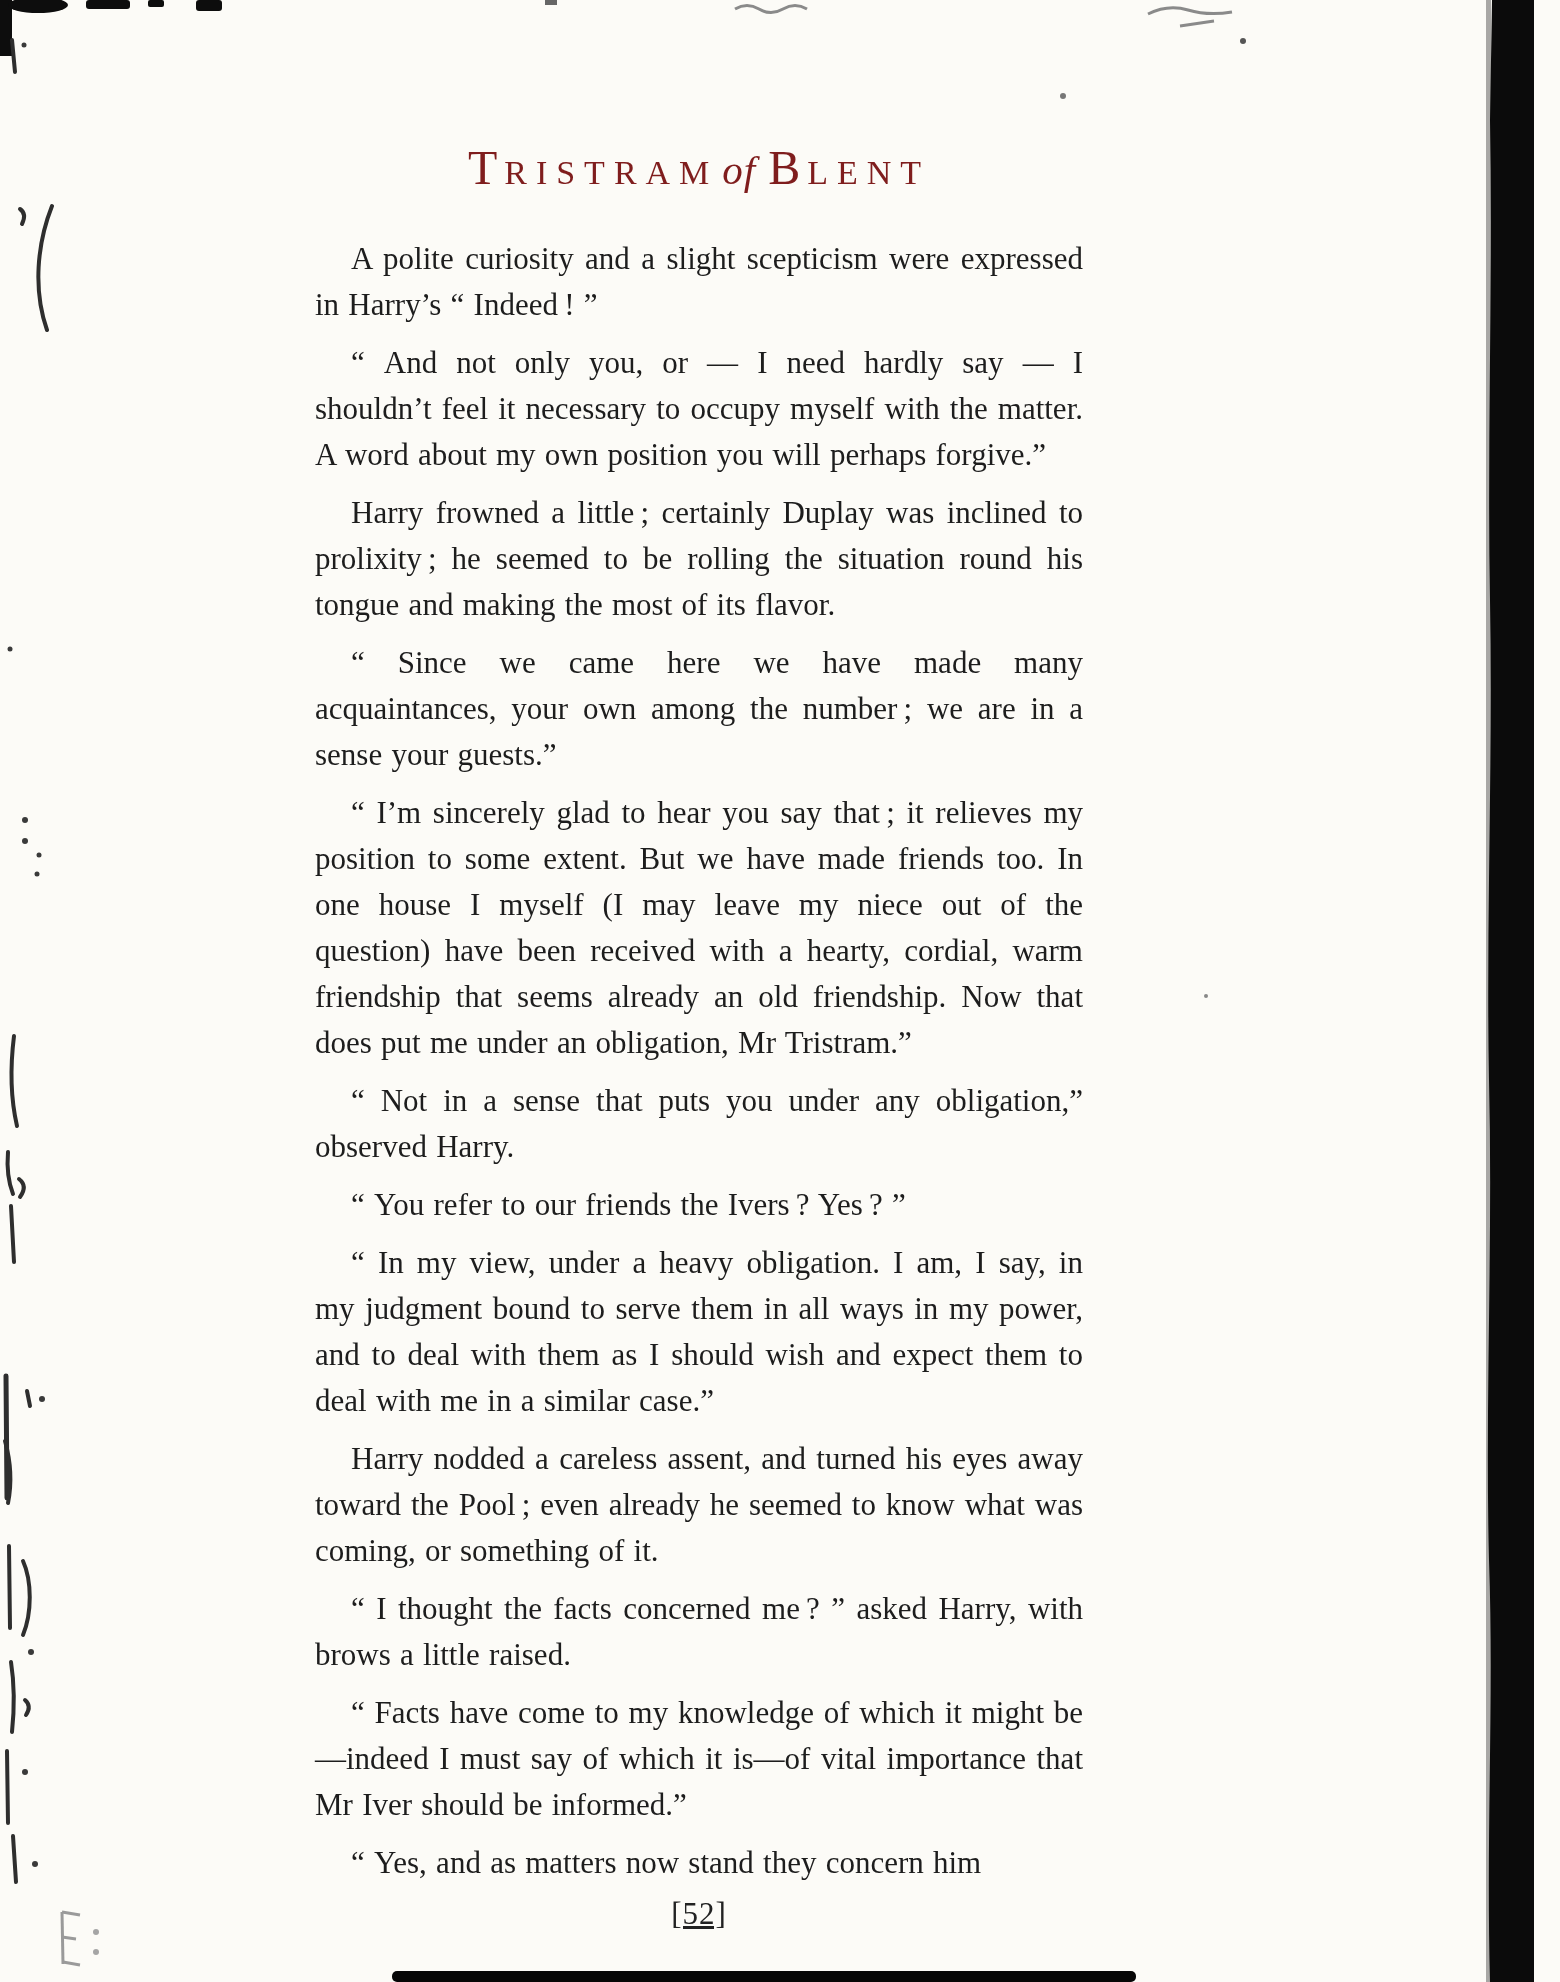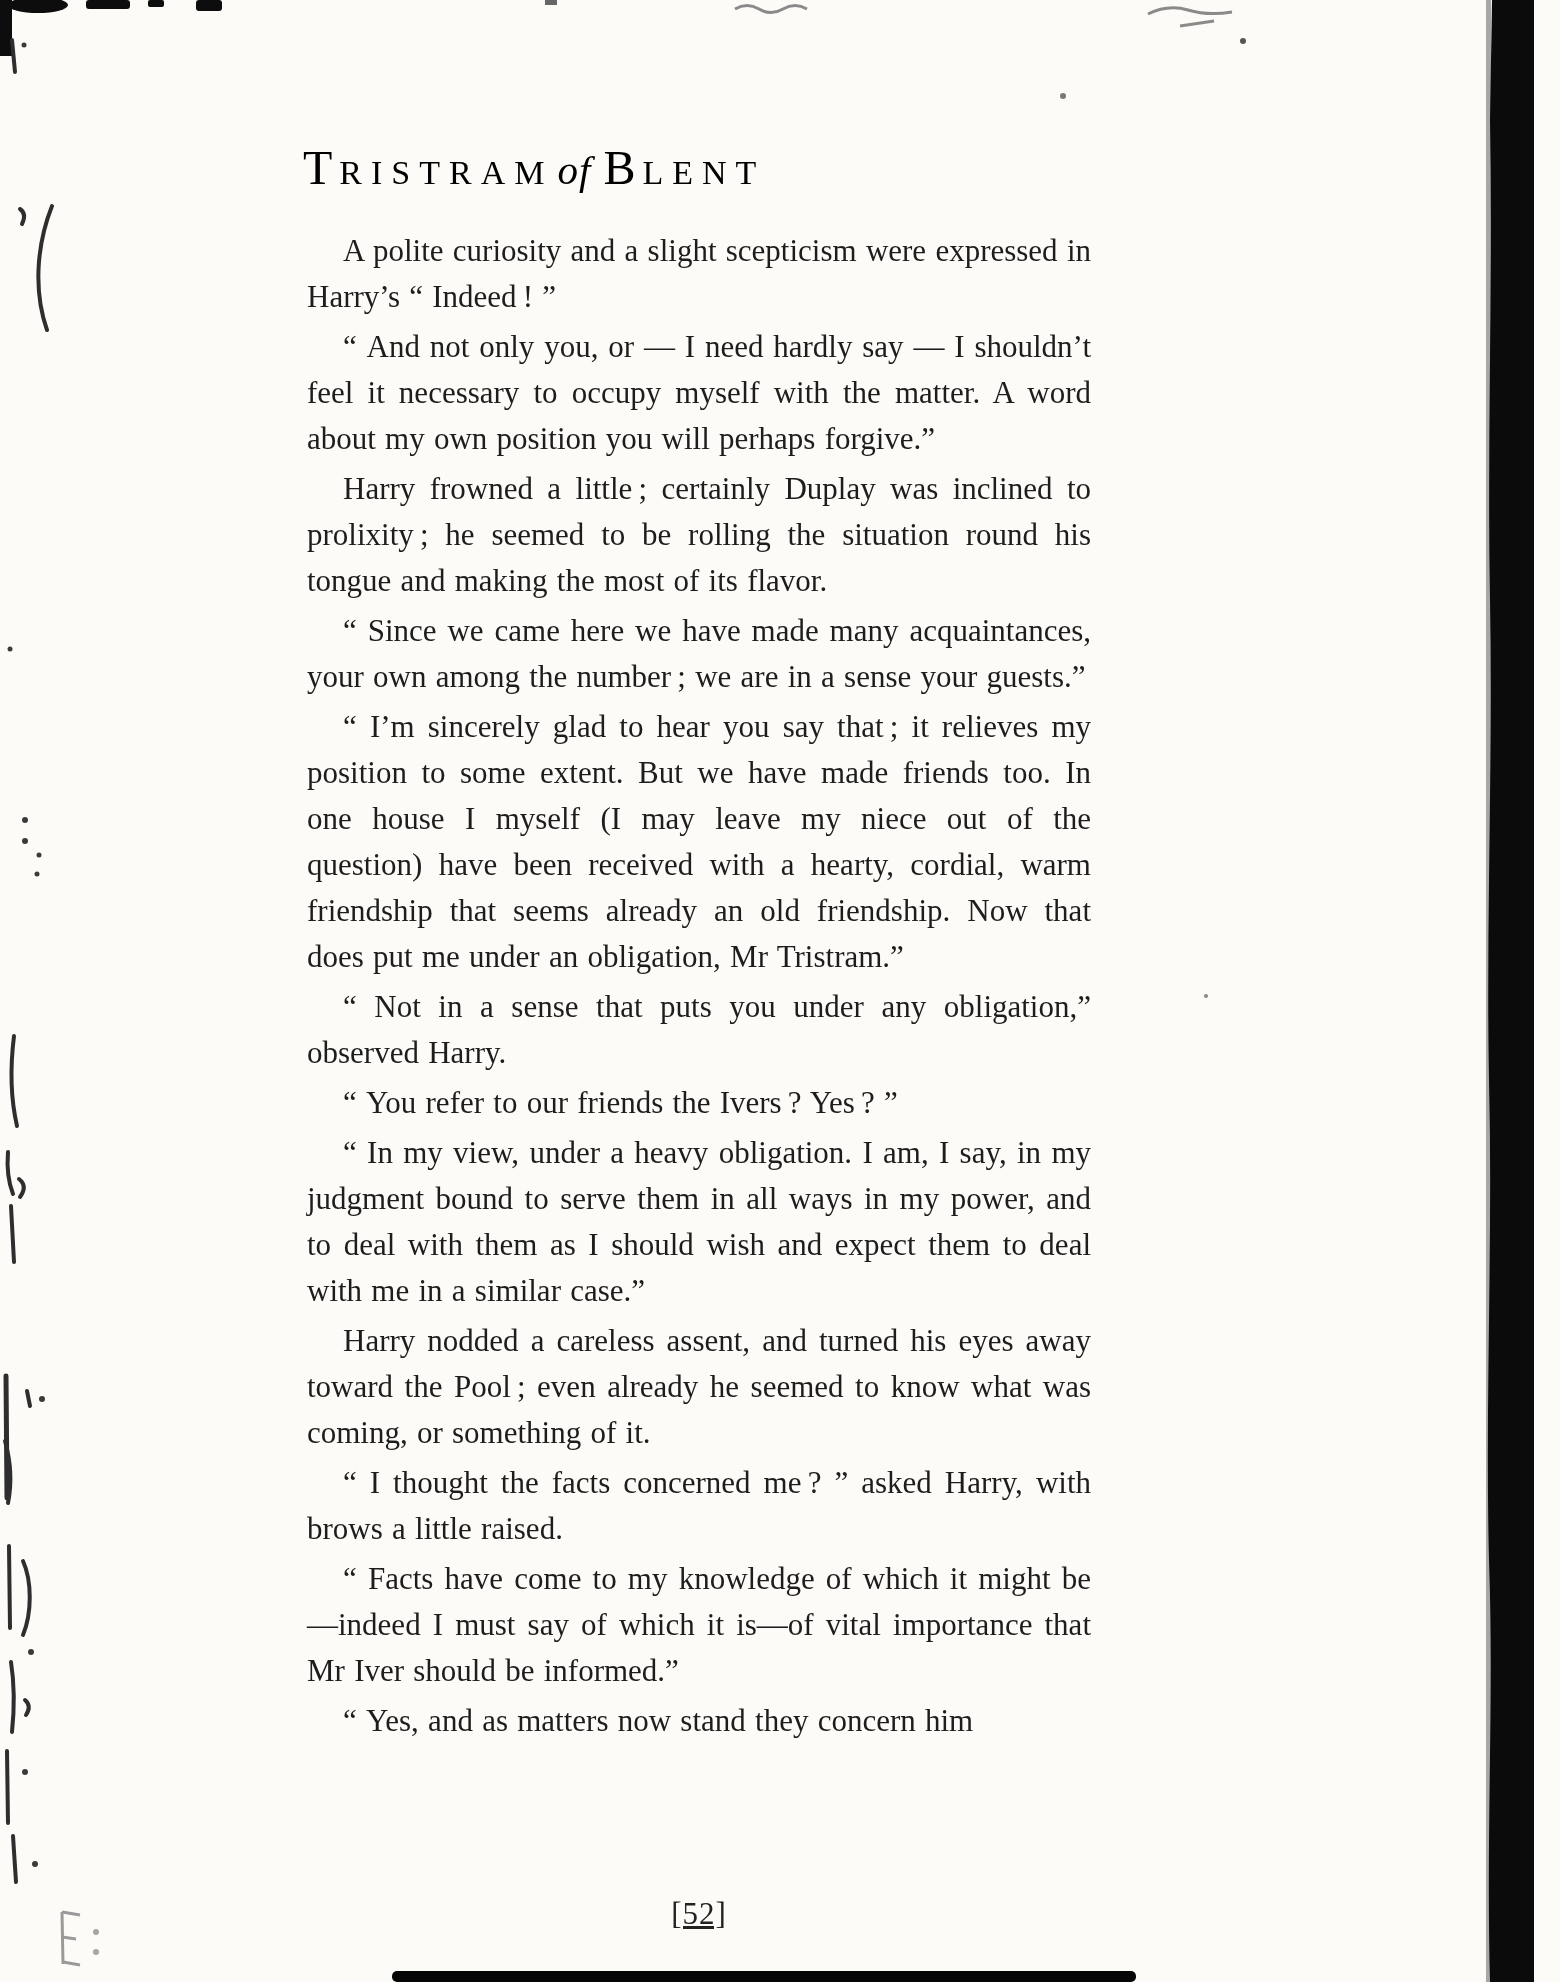--- a/index.html
+++ b/index.html
@@ -16,25 +16,25 @@
     position: absolute;
     left: 0; top: 0;
     width: 1560px; height: 1982px;
     pointer-events: none;
   }
   .header-title {
     position: absolute;
     top: 140px;
     left: 303px;
     width: 792px;
-    text-align: left;
+    text-align: center;
     font-size: 34px;
     letter-spacing: 9px;
     white-space: nowrap;
-    color: #000000;
+    color: #7f1d1d;
   }
   .header-title .initial {
     font-size: 48px;
     letter-spacing: 7px;
   }
   .header-title .connector {
     font-style: italic;
     font-size: 41px;
     letter-spacing: 1px;
     padding: 0 12px 0 4px;
@@ -44,21 +44,21 @@
     top: 224px;
     left: 303px;
     width: 792px;
     font-size: 31px;
     line-height: 46px;
     text-align: justify;
     word-spacing: 1.5px;
     color: #1d1d1d;
   }
   .text-block p {
-    margin: 4px;
+    margin: 12px;
     text-indent: 36px;
   }
   .page-number {
     position: absolute;
     top: 1896px;
     left: 303px;
     width: 792px;
     text-align: center;
     font-size: 31px;
     letter-spacing: 1px;

